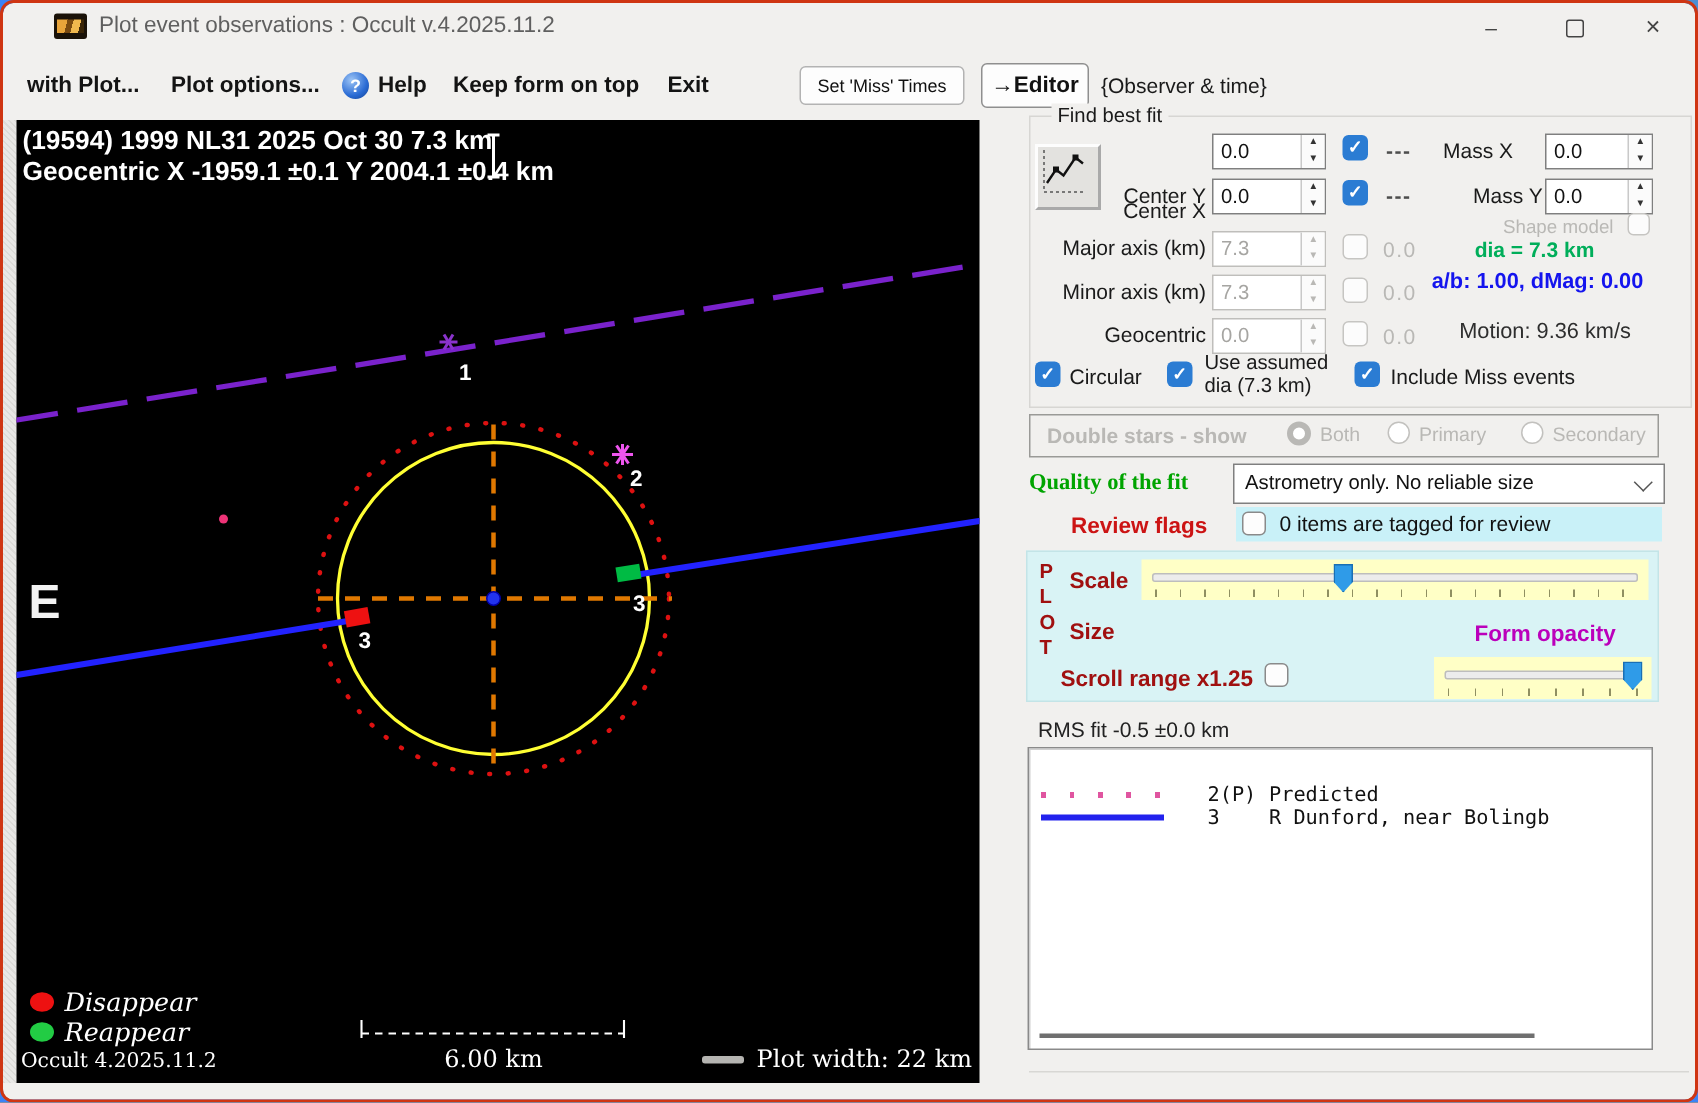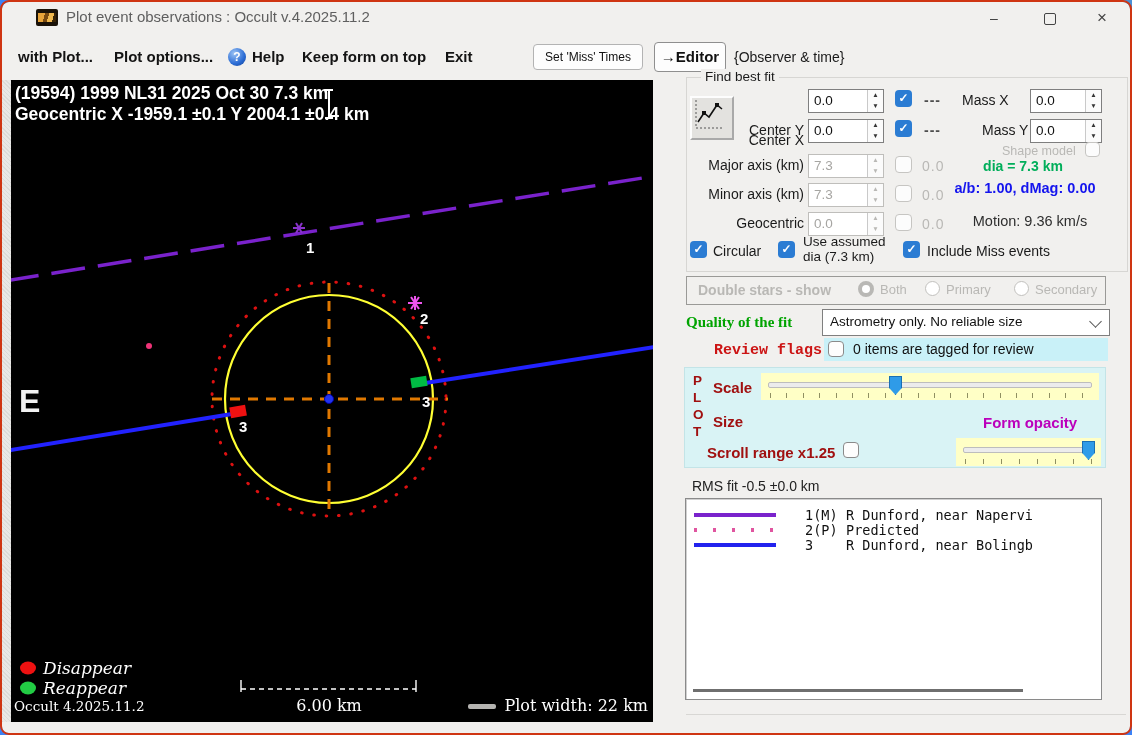--- a/index.html
+++ b/index.html
@@ -71,21 +71,21 @@
   .radio.gsel{width:16px;height:16px;border:4px solid #b9b8b5;}
   .radio.gdis{border:1px solid #c2c1be;}
 
   .flag{position:absolute;font-size:14px;font-weight:bold;color:#4d4d4d;letter-spacing:1px;}
   .flag.dim{color:#b9b8b5;font-weight:normal;}
 
   .txt-green{color:#00ae5a;font-weight:bold;font-size:14px;}
   .txt-blue{color:#1414ee;font-weight:bold;font-size:14.5px;}
   .txt-dark{color:#2e2e2e;font-size:14.5px;}
   .txt-qual{color:#00a400;font-weight:bold;font-size:15px;}
-  .txt-review{color:#cc1414;font-weight:bold;font-size:15px;font-family:Liberation Mono, monospace;}
+  .txt-review{color:#cc1414;font-weight:bold;font-size:15px;}
   .txt-mag{color:#bb00bb;font-weight:bold;font-size:15px;}
 
   .combo{position:absolute;left:144px;top:235px;width:286px;height:25px;background:#fff;border:1px solid #7f7f7f;}
   .combo .cval{position:absolute;left:7px;top:4px;font-size:13.5px;color:#111;}
   .chev{position:absolute;right:9px;top:7px;width:8px;height:8px;border-right:1.6px solid #555;border-bottom:1.6px solid #555;transform:rotate(45deg);}
 
   .cyanbox{position:absolute;left:146px;top:264px;width:284px;height:23px;background:#c9f1f8;}
   .cyanbox .rtext{position:absolute;left:29px;top:3px;font-size:14px;color:#111;}
 
   #plotctl{position:absolute;left:6px;top:293px;width:420px;height:99px;background:#d9f3f5;border:1px solid #c3e4e7;}
@@ -346,25 +346,20 @@
         <div class="cb off" style="left:158px;top:74px;width:16px;height:16px;"></div>
         <div class="slider" style="left:271px;top:70px;width:145px;height:28px;">
           <div class="groove"></div>
           <div class="thumb" style="left:126px;"></div>
           <div class="ticks t2"></div>
         </div>
       </div>
 
       <div id="rms">RMS fit -0.5 ±0.0 km</div>
       <div id="listbox">
-        <div class="obs-row" style="top:8px;">
-          <span class="obs-swatch sw-purple"></span>
-          <span class="obs-id">1(M)</span>
-          <span class="obs-name">R Dunford, near Napervi</span>
-        </div>
         <div class="obs-row" style="top:23px;">
           <span class="obs-swatch sw-pink"></span>
           <span class="obs-id">2(P)</span>
           <span class="obs-name">Predicted</span>
         </div>
         <div class="obs-row" style="top:38px;">
           <span class="obs-swatch sw-blue"></span>
           <span class="obs-id">3</span>
           <span class="obs-name">R Dunford, near Bolingb</span>
         </div>

